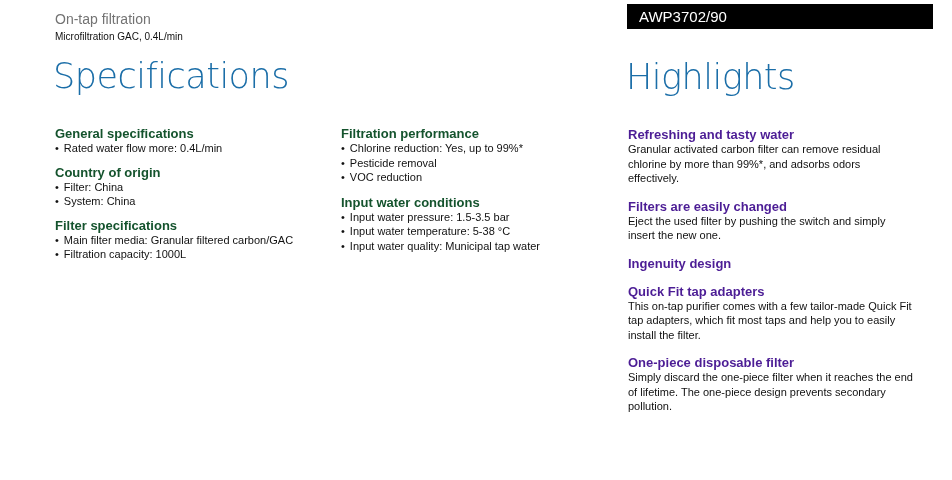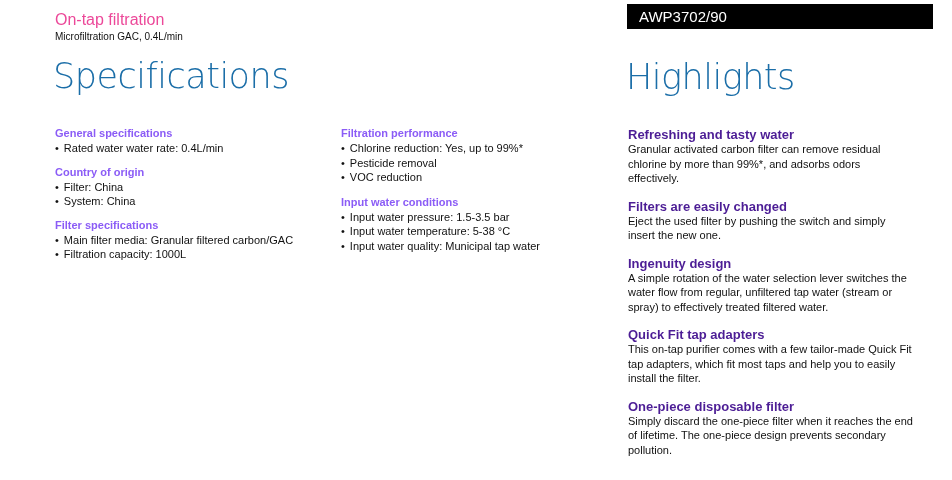--- a/index.html
+++ b/index.html
@@ -1,38 +1,38 @@
 <!DOCTYPE html>
 <html><head>
 <meta charset="utf-8">
 <style>
   html, body { margin: 0; padding: 0; background: #ffffff; }
   body {
     width: 952px; height: 480px; position: relative; overflow: hidden;
     font-family: "Liberation Sans", sans-serif; color: #111;
   }
   .abs { position: absolute; }
-  .product-name { left: 55px; top: 11px; font-size: 16px; color: #ec4899; }
+  .product-name { left: 55px; top: 11px; font-size: 14px; color: #737373; }
   .product-sub { left: 55px; top: 31px; font-size: 10px; color: #111; }
   .big-title {
     font-family: "DejaVu Sans", sans-serif; font-weight: 200;
     font-size: 35px; color: #1b6ea8; letter-spacing: -0.5px;
   }
   .spec-title { left: 53px; top: 56px; }
   .hl-title { left: 626px; top: 57px; text-align: center; }
   .model-bar {
     left: 627px; top: 4px; width: 306px; height: 25px; background: #000;
     color: #fff; font-size: 15px; line-height: 25px; padding-left: 12px; box-sizing: border-box;
   }
   .col { position: absolute; }
   .col1 { left: 55px; top: 126px; width: 280px; }
   .col2 { left: 341px; top: 126px; width: 270px; }
   .col3 { left: 628px; top: 127px; width: 285px; }
   .sec { margin-bottom: 9px; }
-  .sec-head { color: #8b5cf6; font-weight: bold; font-size: 11px; line-height: 15px; }
+  .sec-head { color: #14532d; font-weight: bold; font-size: 13px; line-height: 15px; }
   ul { list-style: none; margin: 0; padding: 0; }
   li { font-size: 11px; line-height: 14.5px; color: #111; }
   li::before { content: "\2022"; margin-right: 5px; }
   .hl { margin-bottom: 13px; }
   .hl-head { color: #4c1d95; font-weight: bold; font-size: 13px; line-height: 15px; }
   .hl-body { font-size: 11px; line-height: 14.5px; color: #111; }
   .col2 .sec { margin-bottom: 10px; }
 </style>
 </head>
 <body>
@@ -43,21 +43,21 @@
 
 <div class="abs model-bar">
   <span>AWP3702/90</span>
 </div>
 <div class="abs big-title hl-title">Highlights</div>
 
 <div class="col col1">
   <div class="sec">
     <div class="sec-head">General specifications</div>
     <ul>
-      <li>Rated water water rate: 0.4L/min</li>
+      <li>Rated water flow more: 0.4L/min</li>
     </ul>
   </div>
   <div class="sec">
     <div class="sec-head">Country of origin</div>
     <ul>
       <li>Filter: China</li>
       <li>System: China</li>
     </ul>
   </div>
   <div class="sec">
@@ -92,21 +92,20 @@
   <div class="hl">
     <div class="hl-head">Refreshing and tasty water</div>
     <div class="hl-body">Granular activated carbon filter can remove residual chlorine by more than 99%*, and adsorbs odors effectively.</div>
   </div>
   <div class="hl">
     <div class="hl-head">Filters are easily changed</div>
     <div class="hl-body">Eject the used filter by pushing the switch and simply insert the new one.</div>
   </div>
   <div class="hl">
     <div class="hl-head">Ingenuity design</div>
-    <div class="hl-body">A simple rotation of the water selection lever switches the water flow from regular, unfiltered tap water (stream or spray) to effectively treated filtered water.</div>
   </div>
   <div class="hl">
     <div class="hl-head">Quick Fit tap adapters</div>
     <div class="hl-body">This on-tap purifier comes with a few tailor-made Quick Fit tap adapters, which fit most taps and help you to easily install the filter.</div>
   </div>
   <div class="hl">
     <div class="hl-head">One-piece disposable filter</div>
     <div class="hl-body">Simply discard the one-piece filter when it reaches the end of lifetime. The one-piece design prevents secondary pollution.</div>
   </div>
 </div>

